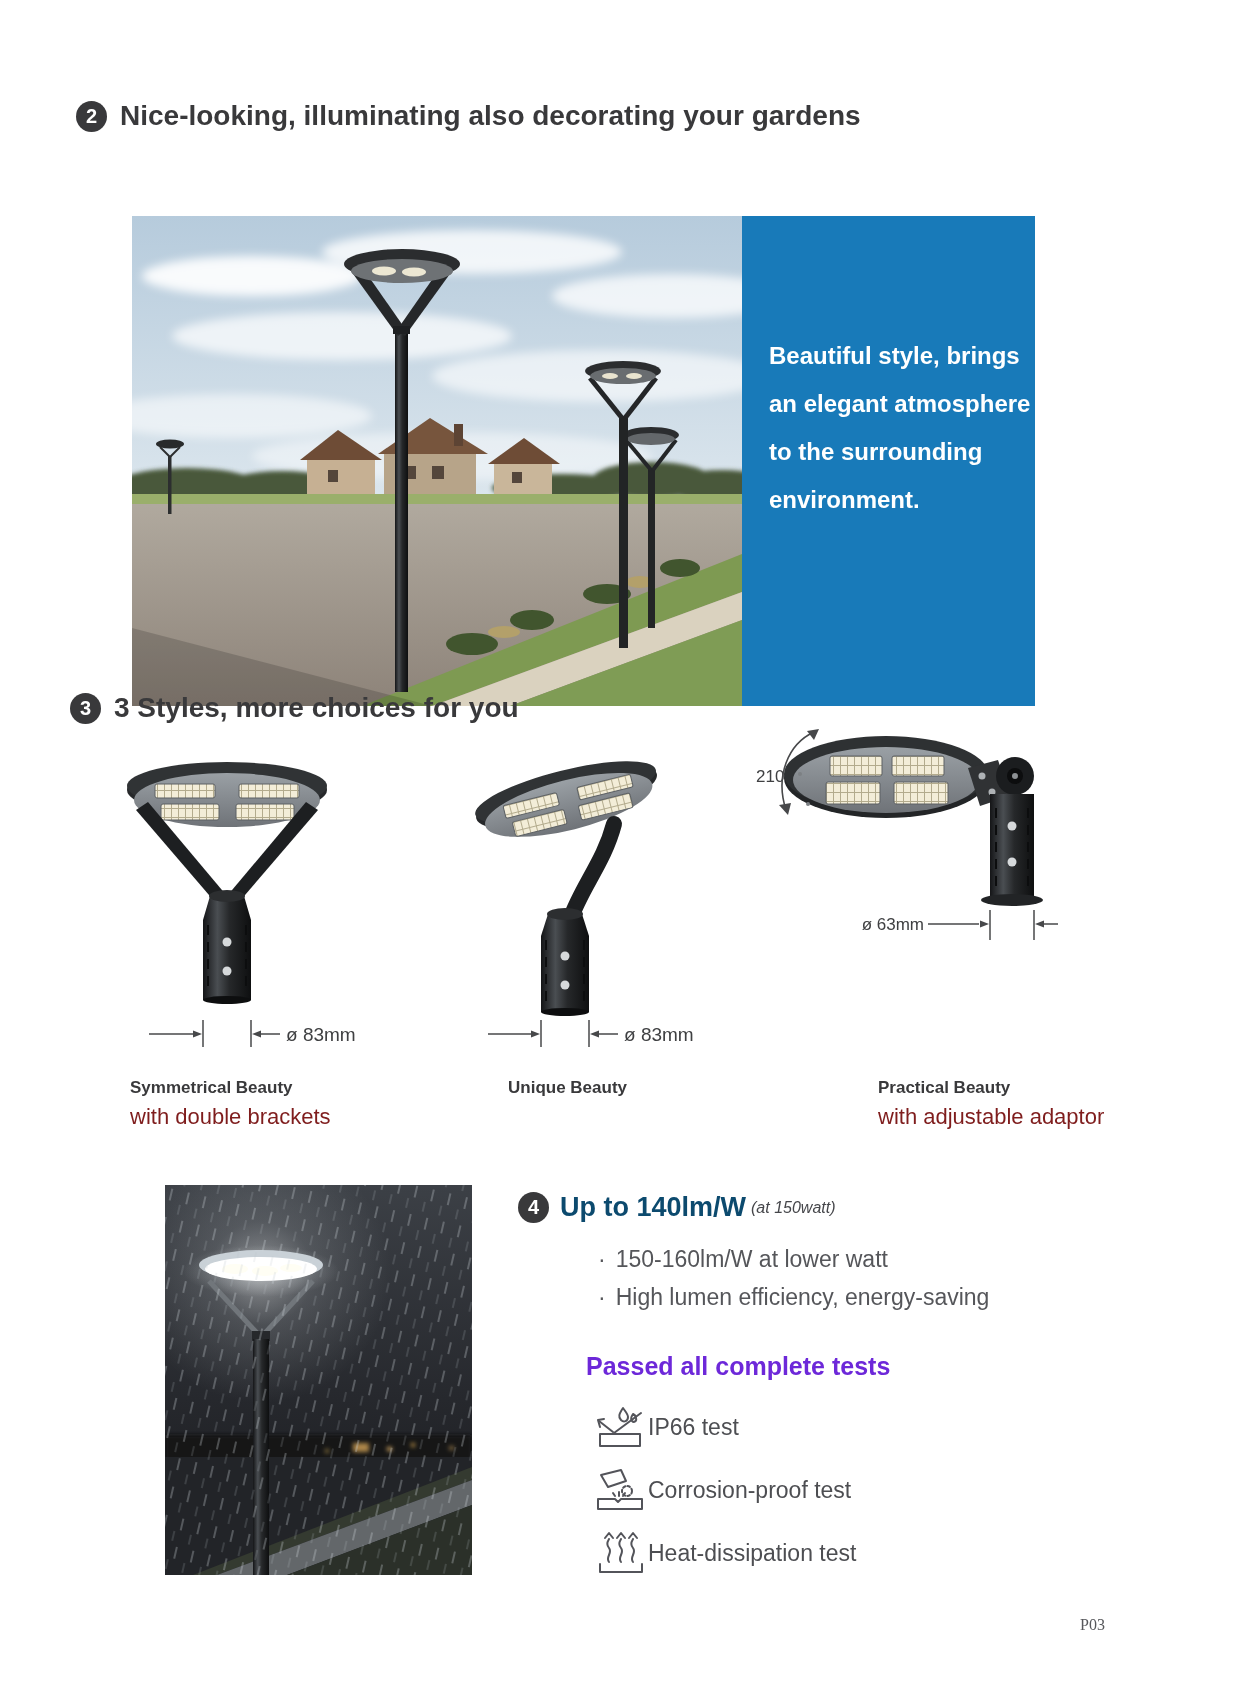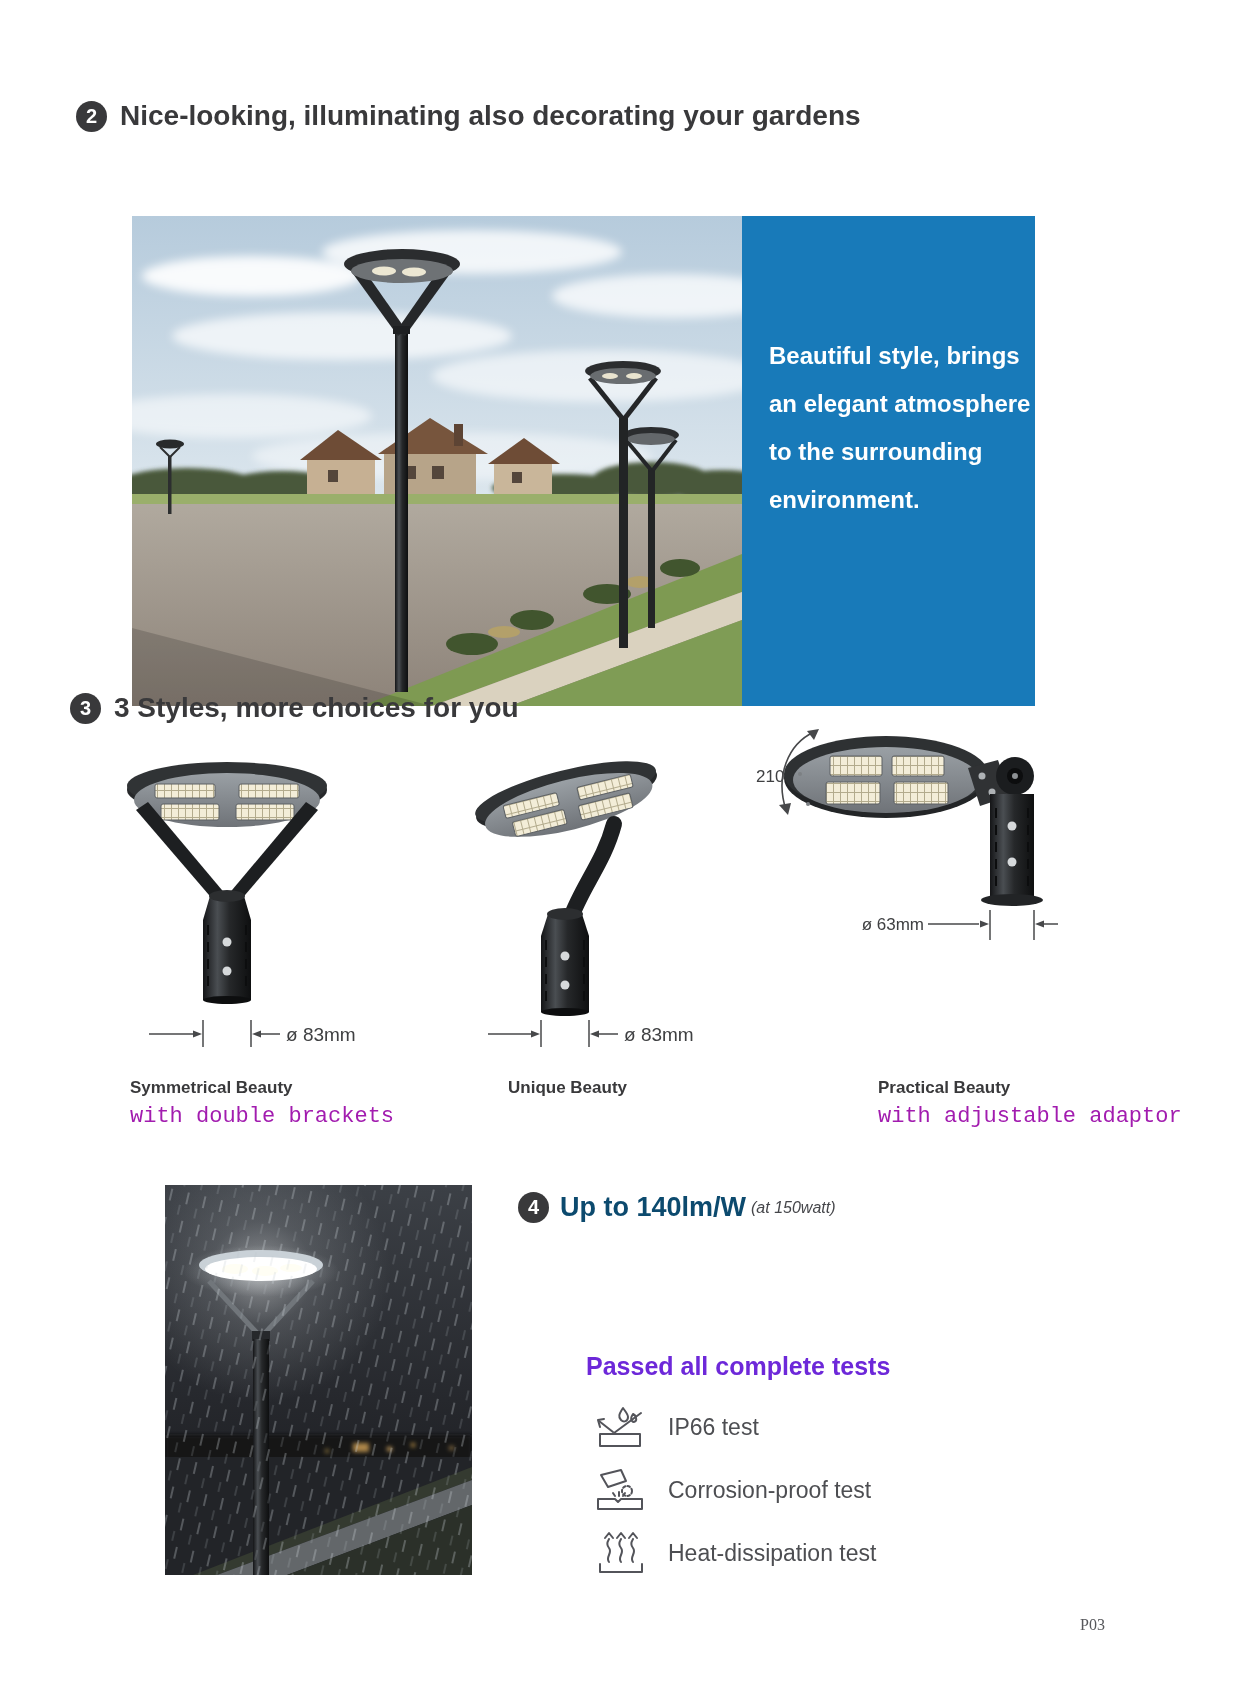--- a/index.html
+++ b/index.html
@@ -8,28 +8,28 @@
   .abs{position:absolute;}
   .sec-head{display:flex;align-items:center;gap:13px;font-weight:bold;font-size:28px;color:#39393b;white-space:nowrap;}
   .badge{flex:0 0 auto;width:31px;height:31px;border-radius:50%;background:#39393b;color:#ffffff;
          display:flex;align-items:center;justify-content:center;font-size:20px;font-weight:bold;}
   .hero{left:132px;top:172px;width:903px;height:490px;display:flex;margin-top:44px;}
   .hero-photo{position:relative;width:610px;height:490px;flex:0 0 auto;}
   .hero-panel{width:293px;height:490px;background:#187ab9;box-sizing:border-box;padding:116px 24px 0 27px;}
   .hero-panel p{margin:0;color:#ffffff;font-size:24px;font-weight:bold;line-height:48px;white-space:nowrap;}
   .style-label{width:350px;}
   .style-label .t{font-size:17px;font-weight:bold;color:#39393b;margin-bottom:6px;}
-  .style-label .d{font-size:22px;color:#a21caf;font-family:Liberation Mono, monospace;}
+  .style-label .d{font-size:22px;color:#7f1d1d;}
   .s4-head{display:flex;align-items:center;gap:11px;white-space:nowrap;}
   .s4-head .tb{font-size:27px;font-weight:bold;color:#0c4a6e;}
   .s4-head .tn{font-size:16px;font-style:italic;color:#45464a;}
   .bullets{font-size:23px;color:#55565a;line-height:38px;white-space:nowrap;}
   .bullets .mk{margin-right:10px;}
   .passed{font-size:25px;font-weight:bold;color:#6d28d9;white-space:nowrap;}
-  .tests .row{display:flex;align-items:center;gap:20px;height:46px;margin-bottom:17px;}
+  .tests .row{display:flex;align-items:center;height:46px;margin-bottom:17px;}
   .tests .lbl{font-size:23px;color:#4d4e52;white-space:nowrap;}
   .pageno{font-size:16px;color:#56575b;width:80px;text-align:left;font-family:Liberation Serif, serif;}
   svg text{font-family:"Liberation Sans",sans-serif;}
 </style>
 </head>
 <body>
 
 <div class="page">
 
   <svg width="0" height="0" style="position:absolute" aria-hidden="true">
@@ -320,20 +320,28 @@
     </g>
     <rect width="307" height="390" fill="url(#rain)"></rect>
   </svg>
 
   <div class="abs s4-head" style="left:518px;top:1192px">
     <span class="badge">4</span>
     <span class="tb">Up to 140lm/W</span>
     <span class="tn" style="margin-left:-6px">(at 150watt)</span>
   </div>
 
+  <div class="abs bullets" style="left:598px;top:1240px">
+    <div>
+      <span class="mk">·</span><span>150-160lm/W at lower watt</span>
+    </div>
+    <div>
+      <span class="mk">·</span><span>High lumen efficiency, energy-saving</span>
+    </div>
+  </div>
 
   <div class="abs passed" style="left:586px;top:1352px">Passed all complete tests</div>
 
   <div class="abs tests" style="left:594px;top:1404px">
     <div class="row">
       <svg width="54" height="46" viewBox="0 0 54 46" fill="none" stroke="#53545a" stroke-width="2" stroke-linecap="round" stroke-linejoin="round">
         <rect x="6" y="30" width="40" height="12"></rect>
         <line x1="47" y1="9" x2="20" y2="29"></line>
         <line x1="19" y1="28" x2="5" y2="17"></line>
         <polyline points="10,15 4,16 6,23"></polyline>

